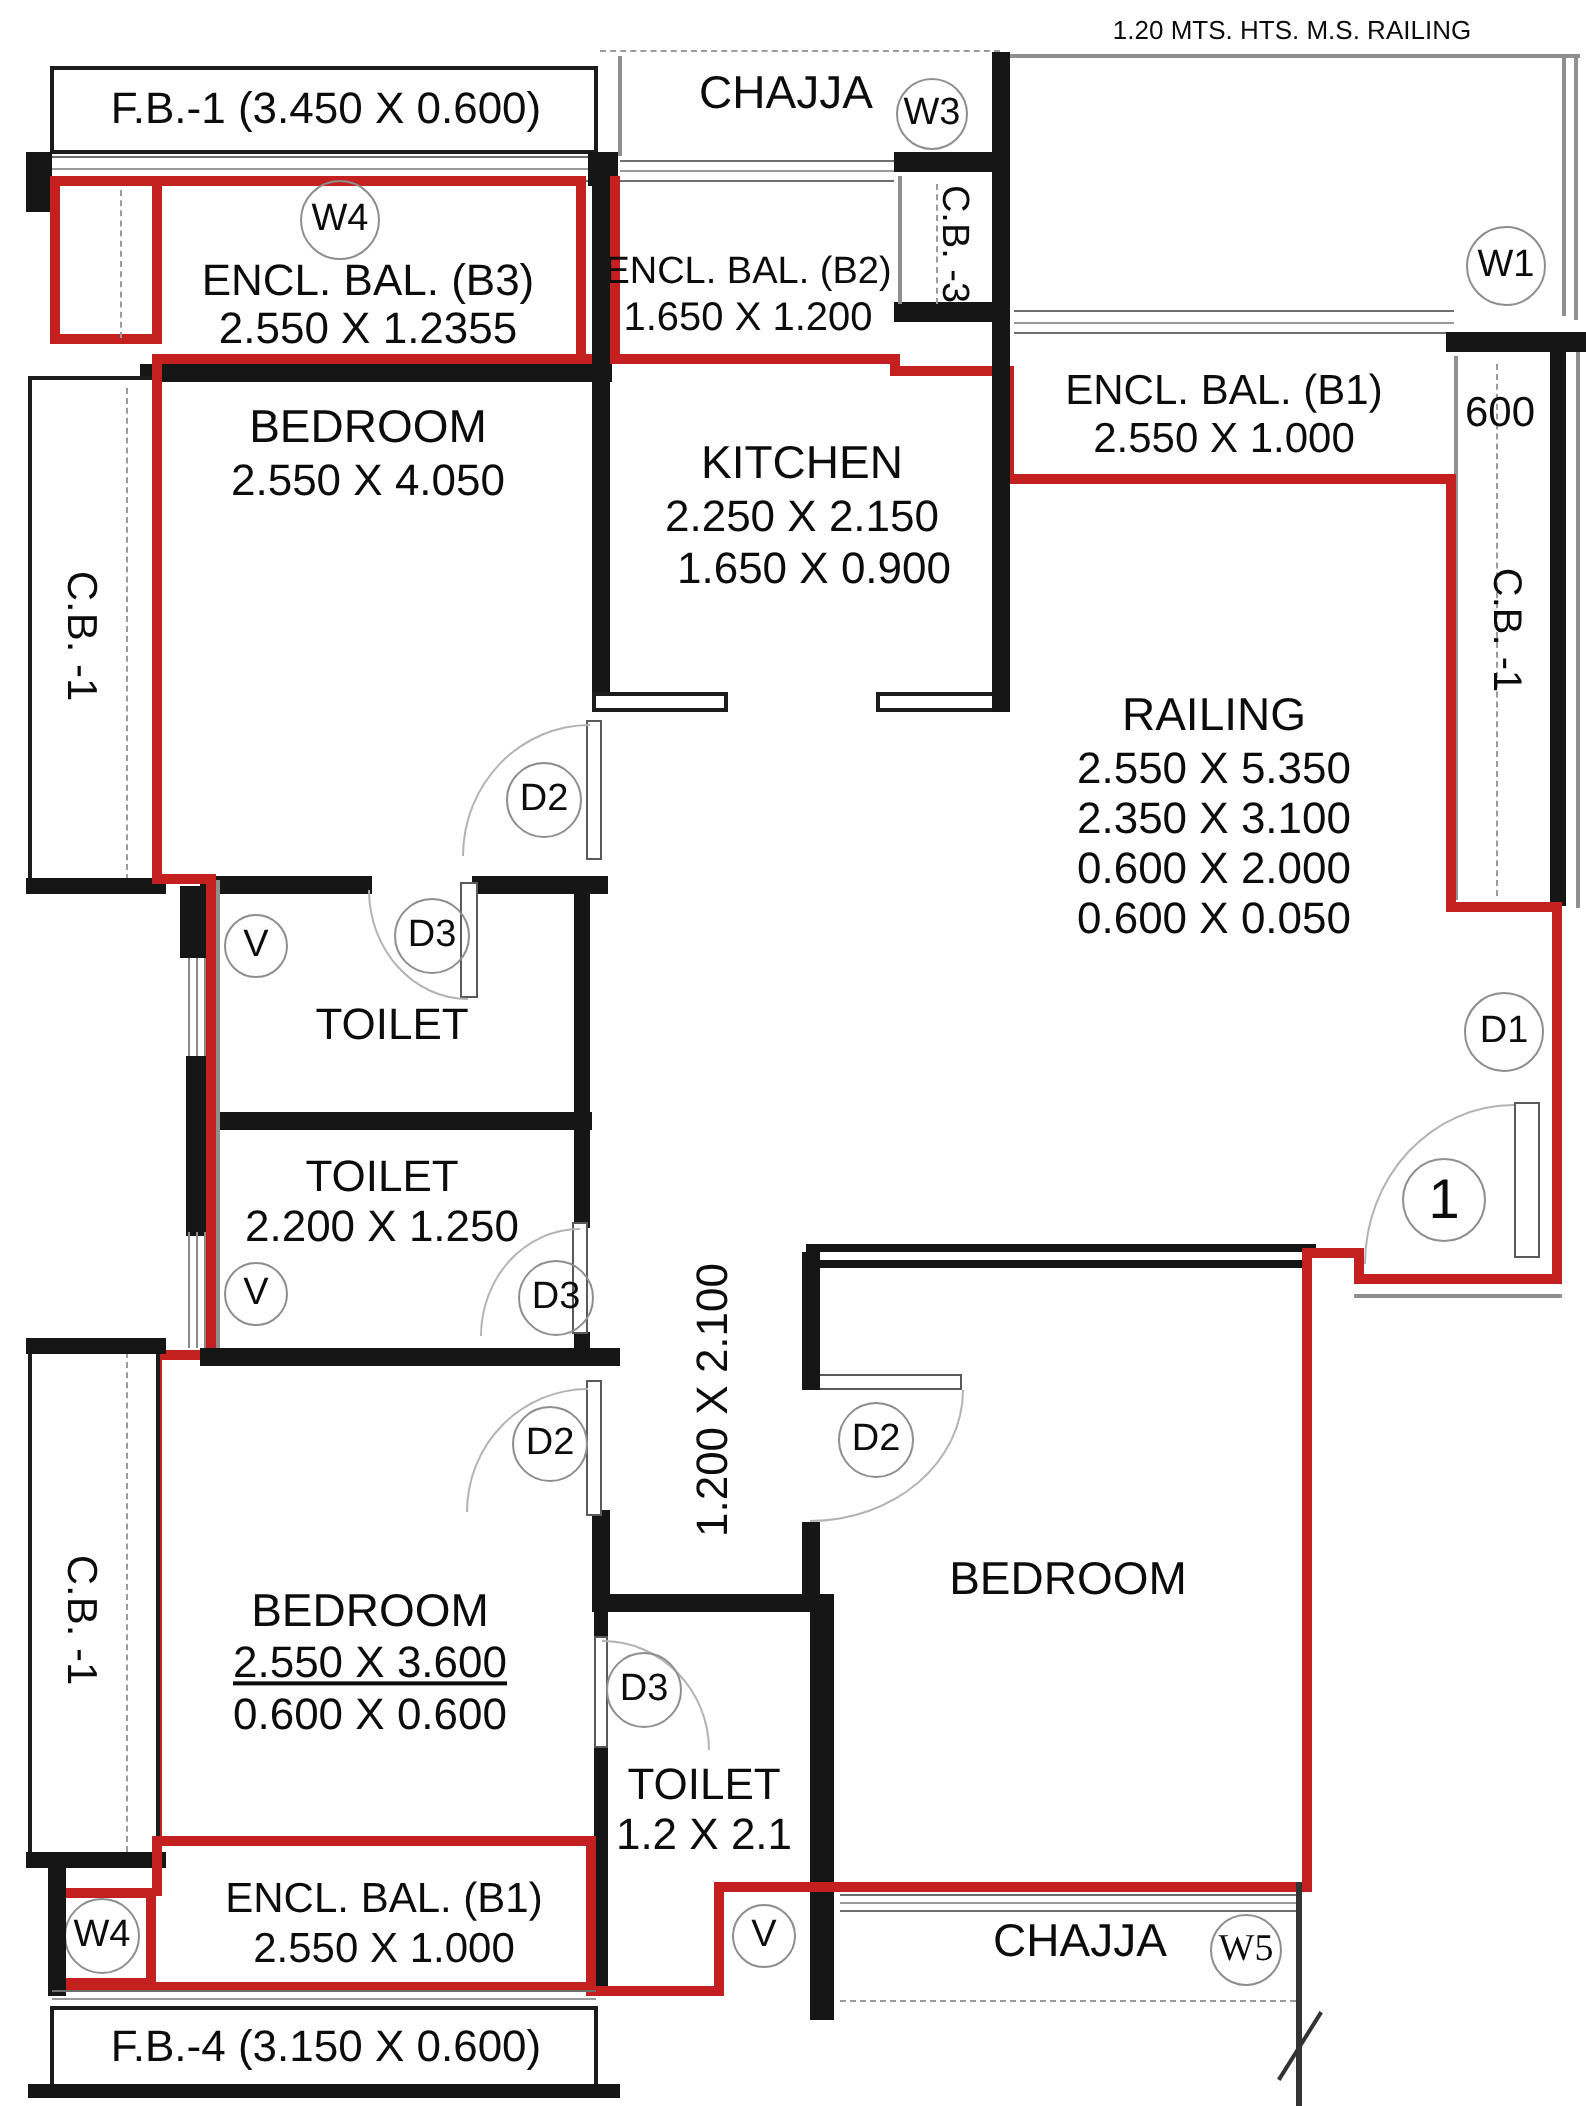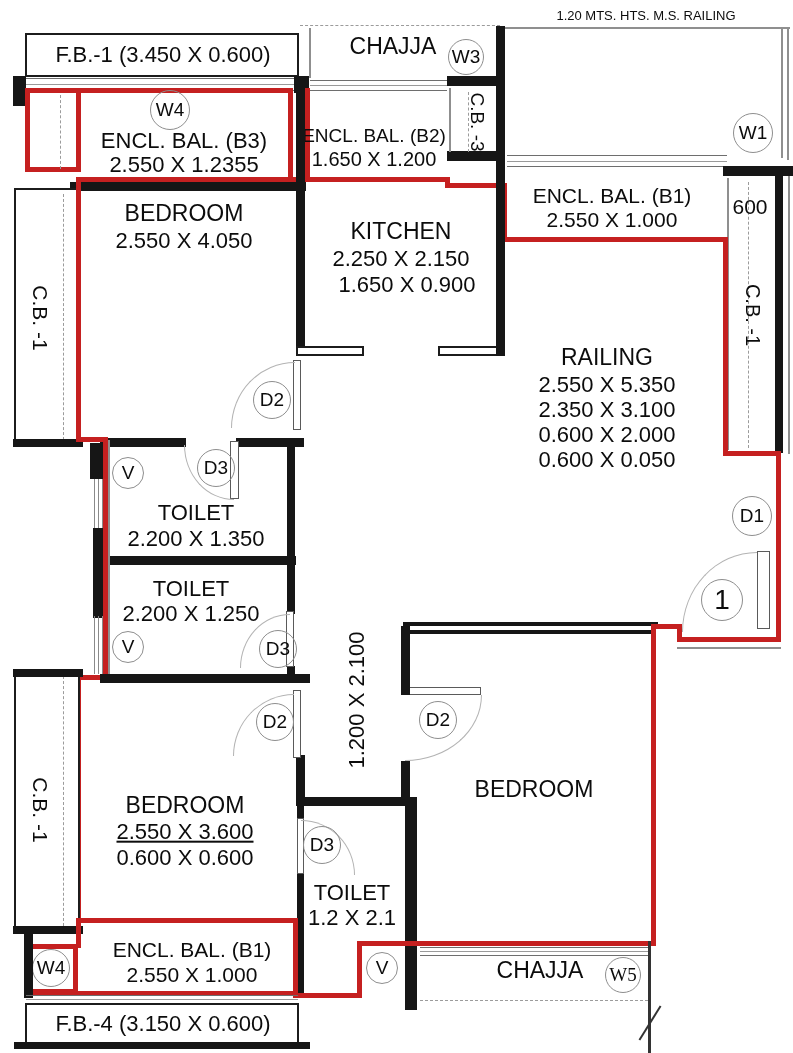--- a/index.html
+++ b/index.html
@@ -126,21 +126,20 @@
   <div class="tag" style="left:272px;top:400px;width:38px;height:38px;">D2</div>
 
   <div class="w" style="left:100px;top:438px;width:86px;height:9px;"></div>
   <div class="w" style="left:236px;top:438px;width:68px;height:9px;"></div>
   <div class="leaf" style="left:230px;top:441px;width:9px;height:58px;"></div>
   <div class="arc arc-bl" style="left:184px;top:445px;width:50px;height:55px;"></div>
   <div class="tag" style="left:216px;top:468px;width:38px;height:38px;">D3</div>
   <div class="tag" style="left:128px;top:473px;width:32px;height:32px;">V</div>
   <div class="w" style="left:287px;top:447px;width:8px;height:112px;"></div>
   <div class="lbl fs22" style="left:196px;top:513px;">TOILET</div>
-  <div class="lbl fs22" style="left:196px;top:539px;">2.200 X 1.350</div>
   <div class="w" style="left:100px;top:556px;width:196px;height:9px;"></div>
 
   <div class="lbl fs22" style="left:191px;top:589px;">TOILET</div>
   <div class="lbl fs22" style="left:191px;top:614px;">2.200 X 1.250</div>
   <div class="w" style="left:287px;top:565px;width:8px;height:49px;"></div>
   <div class="w" style="left:287px;top:666px;width:8px;height:16px;"></div>
   <div class="leaf" style="left:286px;top:611px;width:8px;height:56px;"></div>
   <div class="arc arc-tl" style="left:240px;top:614px;width:50px;height:54px;"></div>
   <div class="tag" style="left:278px;top:649px;width:38px;height:38px;">D3</div>
   <div class="tag" style="left:128px;top:647px;width:32px;height:32px;">V</div>

